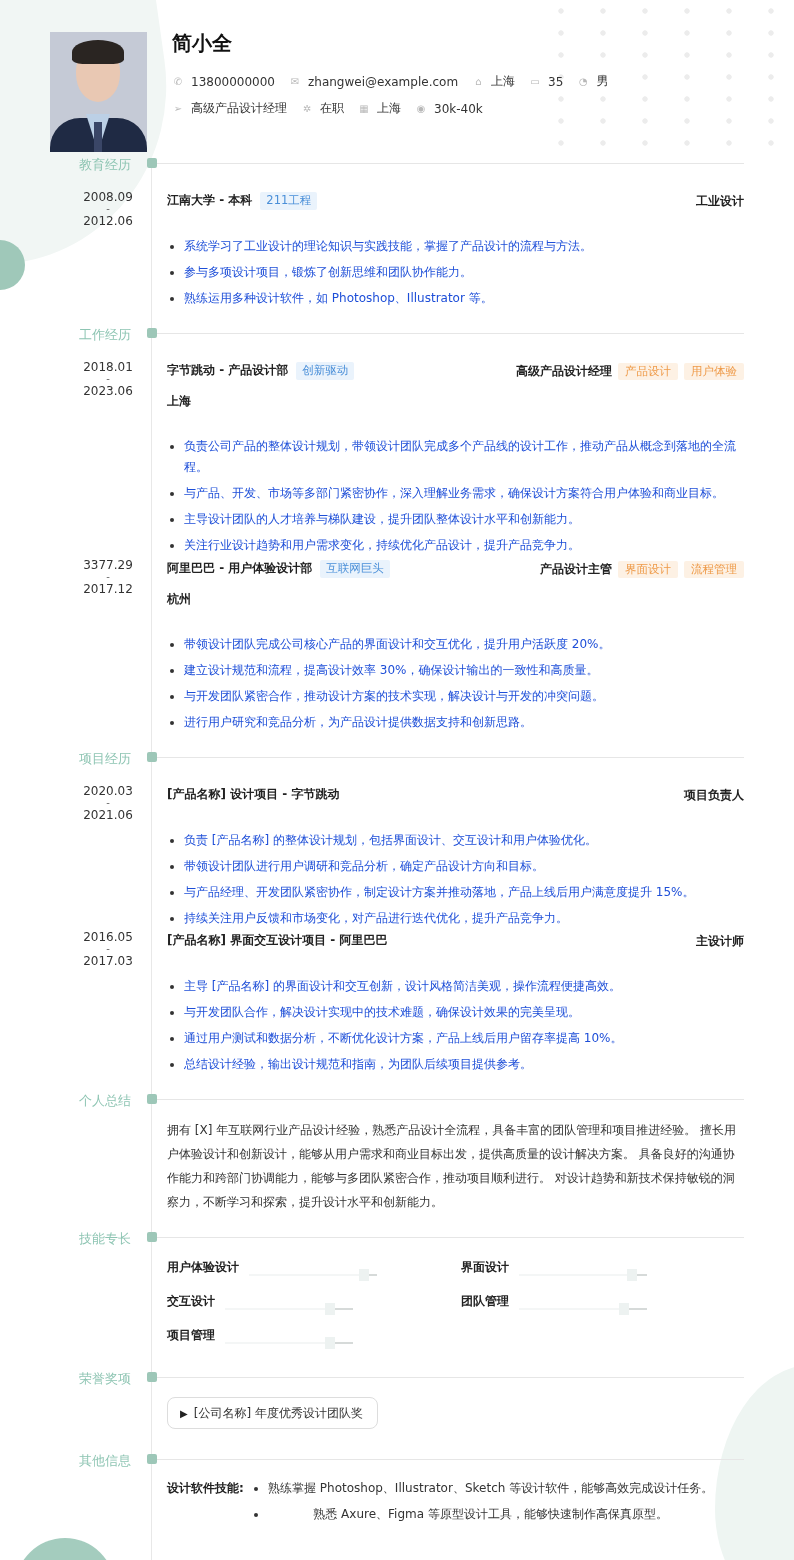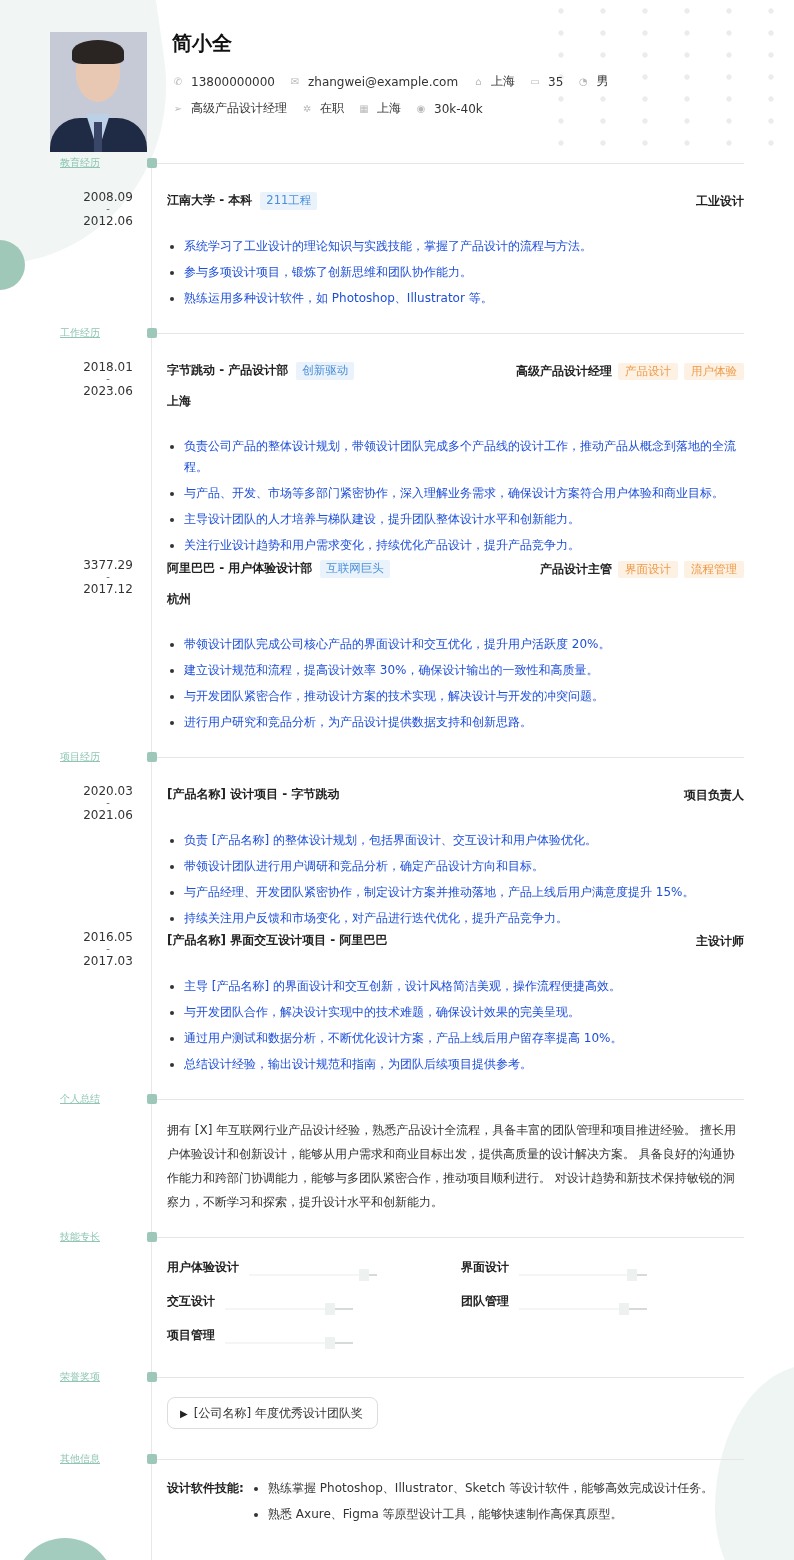--- a/index.html
+++ b/index.html
@@ -24,21 +24,21 @@
   .photo .shirt { position: absolute; left: 36px; top: 82px; width: 24px; height: 38px; background: #bcd0e6; clip-path: polygon(0 0, 100% 0, 50% 100%); }
   .photo .tie { position: absolute; left: 44px; top: 90px; width: 8px; height: 30px; background: #3a4667; }
 
   .name { position: absolute; left: 172px; top: 18px; font-size: 20px; font-weight: bold; color: #111; }
   .contact-row { position: absolute; left: 172px; display: flex; align-items: center; gap: 6px; font-size: 12px; color: #333; }
   .contact-row.r1 { top: 61px; }
   .contact-row.r2 { top: 88px; }
   .ci { display: inline-flex; align-items: center; margin-right: 8px; }
   .ci .ico { width: 12px; height: 12px; display: inline-flex; align-items: center; justify-content: center; color: #b8b8b8; font-size: 10px; margin-right: 7px; }
 
-  .section-label { position: absolute; left: 60px; width: 71px; text-align: left; font-size: 10px; color: #8ec5b3; text-decoration: underline; }
+  .section-label { position: absolute; left: 60px; width: 71px; text-align: right; font-size: 13px; color: #8ec5b3; }
   .section-dot { position: absolute; left: 147px; width: 10px; height: 10px; background: #9dc7b8; border-radius: 2px; }
   .section-line { position: absolute; left: 157px; width: 587px; height: 1px; background: #e6e6e6; }
   .timeline { position: absolute; left: 151px; top: 156px; width: 1px; height: 1404px; background: #e8e8e8; }
 
   .date { position: absolute; left: 70px; width: 76px; text-align: center; font-size: 12px; color: #333; line-height: 9px; }
   .date .d1, .date .d3 { display: block; line-height: 18px; }
   .date .d2 { display: block; line-height: 6px; font-size: 10px; color: #666; }
 
   .entry-head { position: absolute; left: 167px; width: 577px; height: 18px; display: flex; }
   .entry-title { font-size: 12px; font-weight: bold; color: #222; }
@@ -59,21 +59,21 @@
   .skill .track { position: relative; height: 2px; background: #eef2f1; }
   .skill .fill { position: absolute; left: 0; top: 0; height: 2px; background: #f4f6f6; }
   .skill .thumb { position: absolute; top: -5px; width: 10px; height: 12px; background: #edf2f1; }
   .skill .rest { position: absolute; top: 0; height: 2px; background: #d6dad9; }
 
   .award { position: absolute; left: 167px; top: 1385px; height: 32px; padding: 0 14px 0 12px; border: 1px solid #ddd; border-radius: 8px; display: flex; align-items: center; font-size: 12px; color: #333; }
   .award .tri { font-size: 10px; margin-right: 6px; color: #222; }
 
   .other-label { position: absolute; left: 167px; top: 1468px; font-size: 12px; font-weight: bold; color: #222; }
   .other-list { position: absolute; left: 251px; top: 1466px; list-style: none; font-size: 12px; color: #333; }
-  .other-list li { position: relative; padding-left: 17px; line-height: 21px; margin-bottom: 5px; }
+  .other-list li { position: relative; padding-left: 17px; line-height: 21px; margin-bottom: 5px; text-align: center; }
   .other-list li::before { content: ""; position: absolute; left: 3px; top: 9px; width: 4px; height: 4px; background: #333; border-radius: 50%; }
 </style>
 </head>
 <body>
 
 <div class="bg-blob-left"></div>
 <div class="bg-circle-left"></div>
 <div class="bg-circle-bottom"></div>
 <div class="bg-blob-right"></div>
 <div class="dots"></div>

